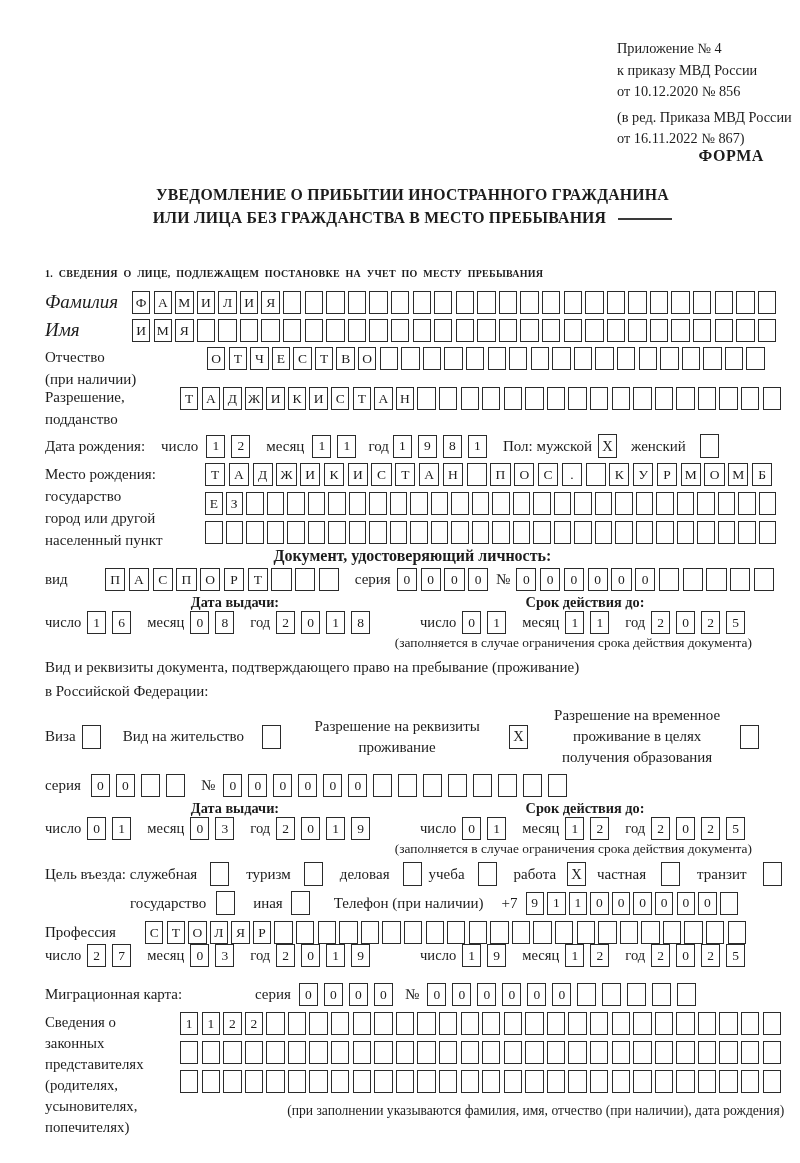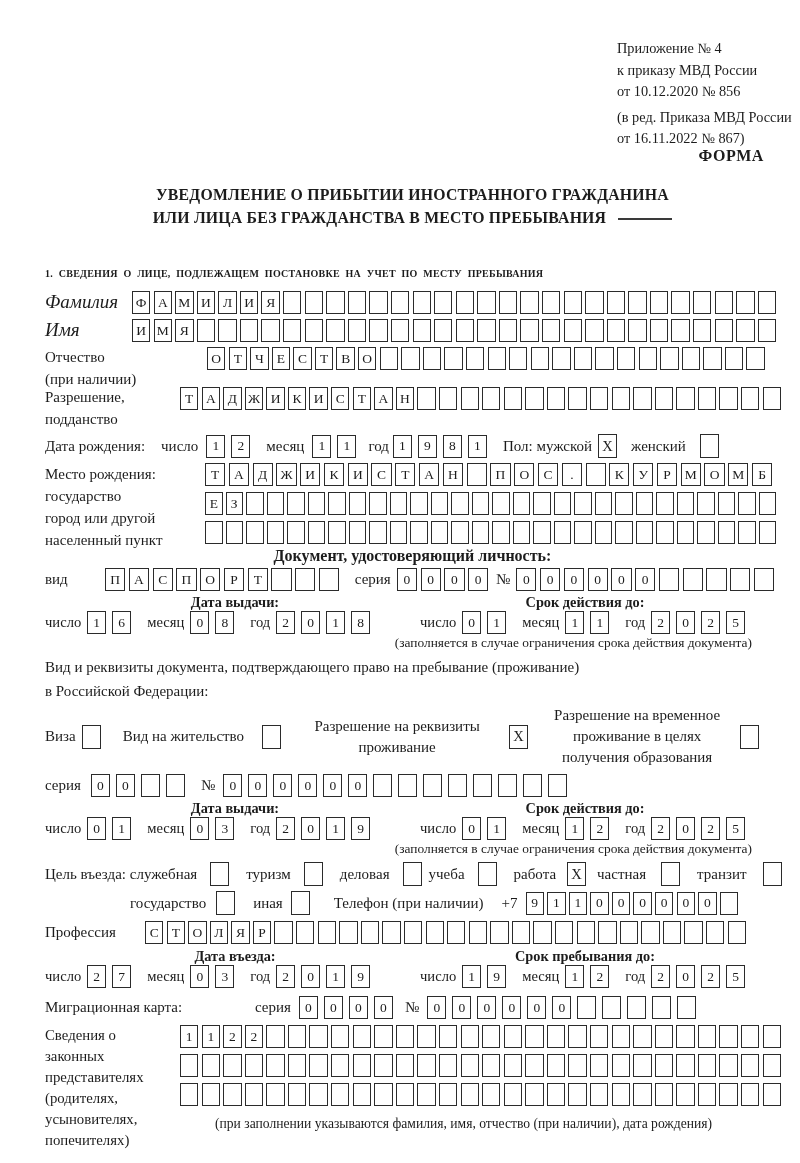--- a/index.html
+++ b/index.html
@@ -608,24 +608,20 @@
         <span class="cell"></span>
         <span class="cell"></span>
         <span class="cell"></span>
         <span class="cell"></span>
         <span class="cell"></span>
         <span class="cell"></span>
         <span class="cell"></span>
       </span>
   </div>
 
-  <div class="dhdr" style="margin-top:4px;">
-    <div class="dh-l">Дата въезда:</div>
-    <div class="dh-r">Срок пребывания до:</div>
-  </div>
   <div class="drow">
     <span class="dg" style="width:375px;">
       <span class="slabel">число</span>
       <span class="boxes dt">
           <span class="cell">2</span>
           <span class="cell">7</span>
         </span>
       <span class="slabel">месяц</span>
       <span class="boxes dt">
           <span class="cell">0</span>
@@ -653,21 +649,21 @@
       <span class="slabel">год</span>
       <span class="boxes dt">
           <span class="cell">2</span>
           <span class="cell">0</span>
           <span class="cell">2</span>
           <span class="cell">5</span>
         </span>
     </span>
   </div>
 
-  <div class="inrow" style="margin-top:8px;">
+  <div class="inrow" style="margin-top:16px;">
     <span style="width:165px;">Миграционная карта:</span>
     <span style="margin-left:45px;">серия</span>
     <span class="boxes dt" style="margin-left:8px;">
         <span class="cell">0</span>
         <span class="cell">0</span>
         <span class="cell">0</span>
         <span class="cell">0</span>
       </span>
     <span style="margin-left:6px;">№</span>
     <span class="boxes dt" style="margin-left:8px;">
@@ -778,17 +774,17 @@
           <span class="cell"></span>
           <span class="cell"></span>
           <span class="cell"></span>
           <span class="cell"></span>
           <span class="cell"></span>
           <span class="cell"></span>
           <span class="cell"></span>
           <span class="cell"></span>
           <span class="cell"></span>
         </span>
-      <div class="repnote" style="margin-left:35px;">(при заполнении указываются фамилия, имя, отчество (при наличии), дата рождения)</div>
+      <div class="repnote" style="margin-left:48px;text-align:right;">(при заполнении указываются фамилия, имя, отчество (при наличии), дата рождения)</div>
     </div>
   </div>
 
 </div>
 
 </body></html>

